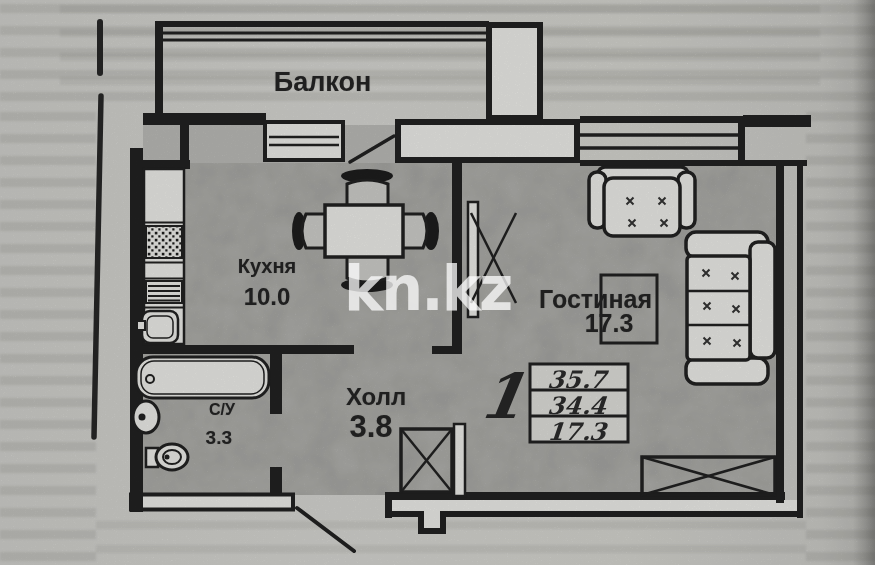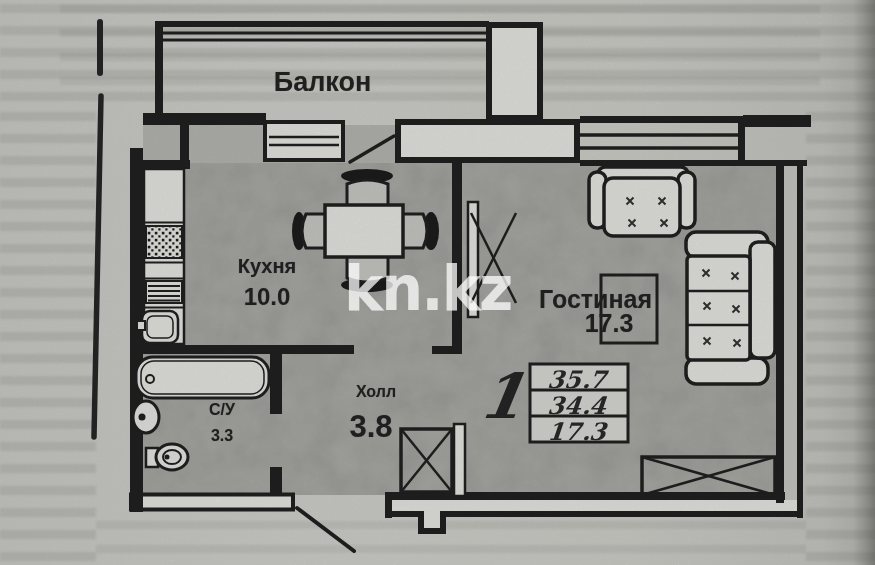--- a/index.html
+++ b/index.html
@@ -231,25 +231,25 @@
   <div class="wm" style="left:344px;top:252px;font-size:62px;">kn.kz</div>
 
   <div class="lbl" style="left:240px;top:42px;width:165px;font-size:27px;margin-top:26px;">Балкон</div>
 
   <div class="lbl" style="left:212px;top:256px;width:110px;font-size:20px;">Кухня</div>
   <div class="lbl" style="left:212px;top:284px;width:110px;font-size:24px;">10.0</div>
 
   <div class="lbl" style="left:522px;top:286px;width:130px;font-size:25px;text-align:right;">Гостиная</div>
   <div class="lbl" style="left:575px;top:310px;width:68px;font-size:25px;">17.3</div>
 
-  <div class="lbl" style="left:336px;top:384px;width:80px;font-size:16px;">Холл</div>
+  <div class="lbl" style="left:336px;top:384px;width:80px;font-size:24px;">Холл</div>
   <div class="lbl" style="left:331px;top:411px;width:80px;font-size:31px;">3.8</div>
 
   <div class="lbl" style="left:196px;top:402px;width:52px;font-size:16px;">С/У</div>
-  <div class="lbl" style="left:196px;top:428px;width:52px;font-size:16px;">3.3</div>
+  <div class="lbl" style="left:180px;top:428px;width:52px;font-size:19px;text-align:right;">3.3</div>
 
   <div class="unit-num" style="left:486px;top:366px;font-size:62px;line-height:1;">1</div>
   <div class="hand" style="left:532px;top:365px;width:94px;font-size:24px;">35.7</div>
   <div class="hand" style="left:532px;top:391px;width:94px;font-size:24px;">34.4</div>
   <div class="hand" style="left:532px;top:417px;width:94px;font-size:24px;">17.3</div>
 
   <div class="edge-shadow"></div>
 </div>
 
 </body></html>

